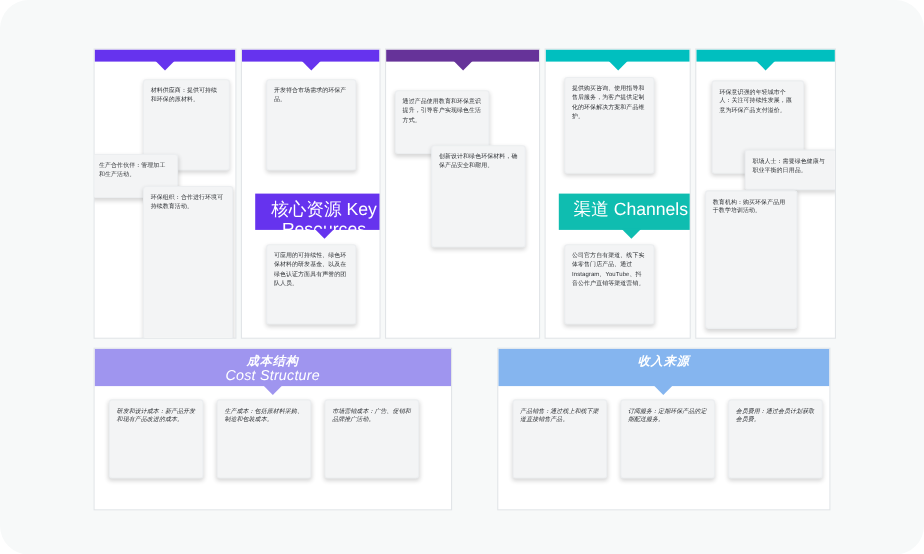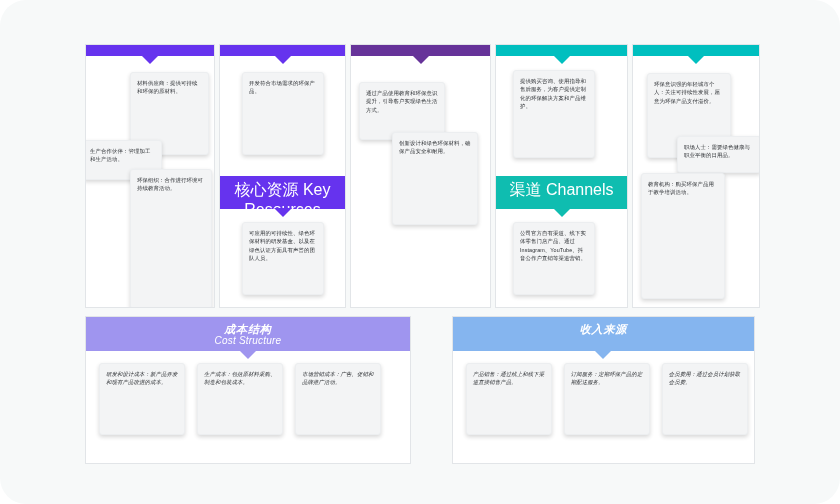--- a/index.html
+++ b/index.html
@@ -79,21 +79,21 @@
 
   .col-body {
     position: relative;
     width: 100%;
     flex: 1 1 auto;
   }
 
   
   .mid-head {
     position: absolute;
-    left: 0;
+    left: 12px;
     width: 100%;
     height: 33px;
     color: #fff;
     text-align: center;
     padding-top: 4px;
   }
 
   
   .note {
     position: absolute;
@@ -138,21 +138,21 @@
     padding-top: 5px;
   }
   .bottom-head .head-cn {
     font-size: 11px;
     font-weight: bold;
     letter-spacing: 0.8px;
     line-height: 14px;
     display: block;
   }
   .bottom-head .head-en {
-    font-size: 10px;
+    font-size: 13px;
     line-height: 10px;
     display: block;
     letter-spacing: 0.2px;
   }
 
   .bottom-body {
     position: relative;
     width: 100%;
     height: 112px;
   }

